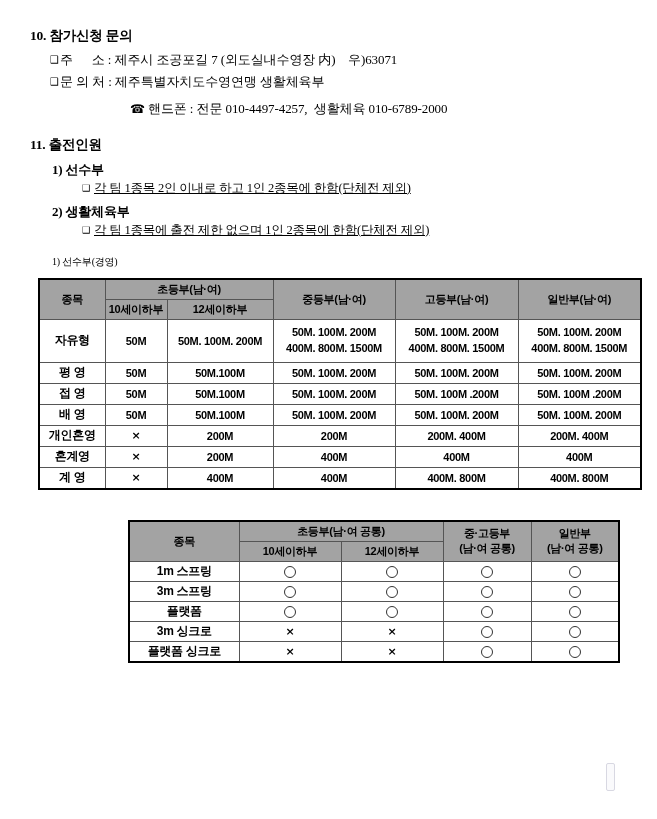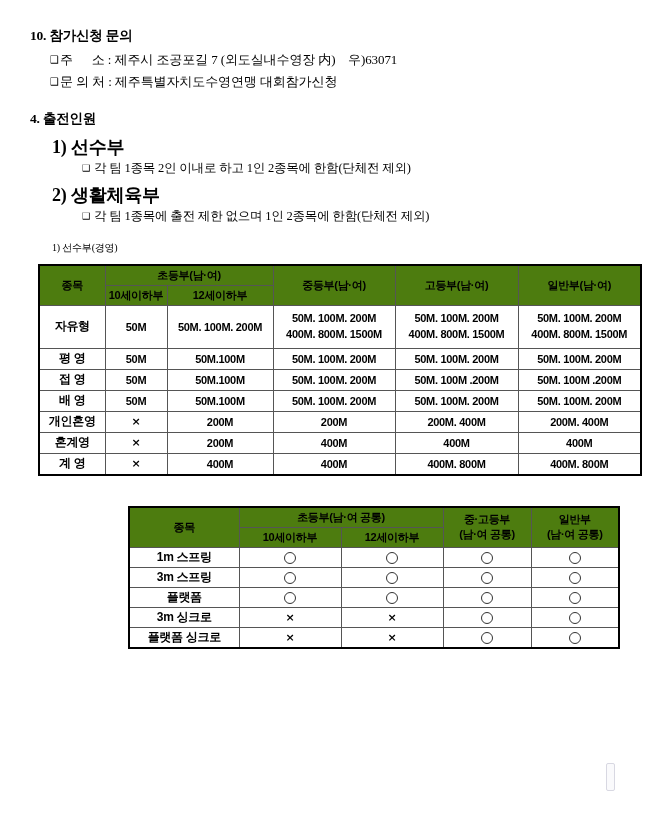--- a/index.html
+++ b/index.html
@@ -55,32 +55,33 @@
     padding-left: 100px;
     white-space: pre;
     letter-spacing: -0.1px;
   }
   .phone-line .tel {
     font-family: "DejaVu Sans", sans-serif;
     font-size: 12px;
   }
 
   .sub-title {
-    font-size: 18px;
+    font-size: 13px;
     font-weight: bold;
     margin: 6px 0 1px 0;
     padding-left: 22px;
     letter-spacing: -0.2px;
   }
   .sub-note {
     font-size: 12.5px;
     margin: 0 0 2px 0;
     padding-left: 52px;
     white-space: pre;
     letter-spacing: -0.2px;
+    text-decoration: underline;
   }
   .sub-note .sq {
     display: inline-block;
     width: 12px;
     font-size: 9px;
     font-family: "DejaVu Sans", sans-serif;
     vertical-align: 1px;
   }
 
   .tbl-caption {
@@ -110,21 +111,21 @@
   .tbl-dive th, .tbl-dive td {
     border: 1px solid #555;
     text-align: center;
     vertical-align: middle;
     font-size: 11px;
     font-weight: bold;
     letter-spacing: -0.3px;
     padding: 0;
   }
   .tbl-swim thead th, .tbl-dive thead th {
-    background: #4d7c0f;
+    background: #a3a3a3;
     height: 19px;
   }
   .tbl-swim tbody td { height: 20px; }
   .tbl-dive tbody td { height: 19px; }
 
   .tbl-swim tbody td.lbl,
   .tbl-dive tbody td.lbl {
     font-size: 12px;
   }
   td.two-line {
@@ -167,24 +168,25 @@
 </style>
 </head>
 <body>
 
 <div class="page">
 
   <div class="sec-title">10. 참가신청 문의</div>
 
   <div class="bullet-line"><span class="sq">❑</span><span>주      소 :</span> <span>제주시 조공포길 7 (외도실내수영장 内)    우)63071</span></div>
 
-  <div class="bullet-line"><span class="sq">❑</span><span>문 의 처 :</span> <span>제주특별자치도수영연맹 대회참가신청</span></div>
-
-
-  <div class="sec-title gap-top">4. 출전인원</div>
+  <div class="bullet-line"><span class="sq">❑</span><span>문 의 처 :</span> <span>제주특별자치도수영연맹 생활체육부</span></div>
+
+  <div class="phone-line"><span class="tel">☎</span> <span>핸드폰 : 전문 010-4497-4257,  생활체육 010-6789-2000</span></div>
+
+  <div class="sec-title gap-top">11. 출전인원</div>
 
   <div class="sub-title">1) 선수부</div>
   <div class="sub-note"><span class="sq">❑</span><span>각 팀 1종목 2인 이내로 하고 1인 2종목에 한함(단체전 제외)</span></div>
 
   <div class="sub-title">2) 생활체육부</div>
   <div class="sub-note"><span class="sq">❑</span><span>각 팀 1종목에 출전 제한 없으며 1인 2종목에 한함(단체전 제외)</span></div>
 
 
   <div class="tbl-caption" style="margin-top:16px;">1) 선수부(경영)</div>
 

